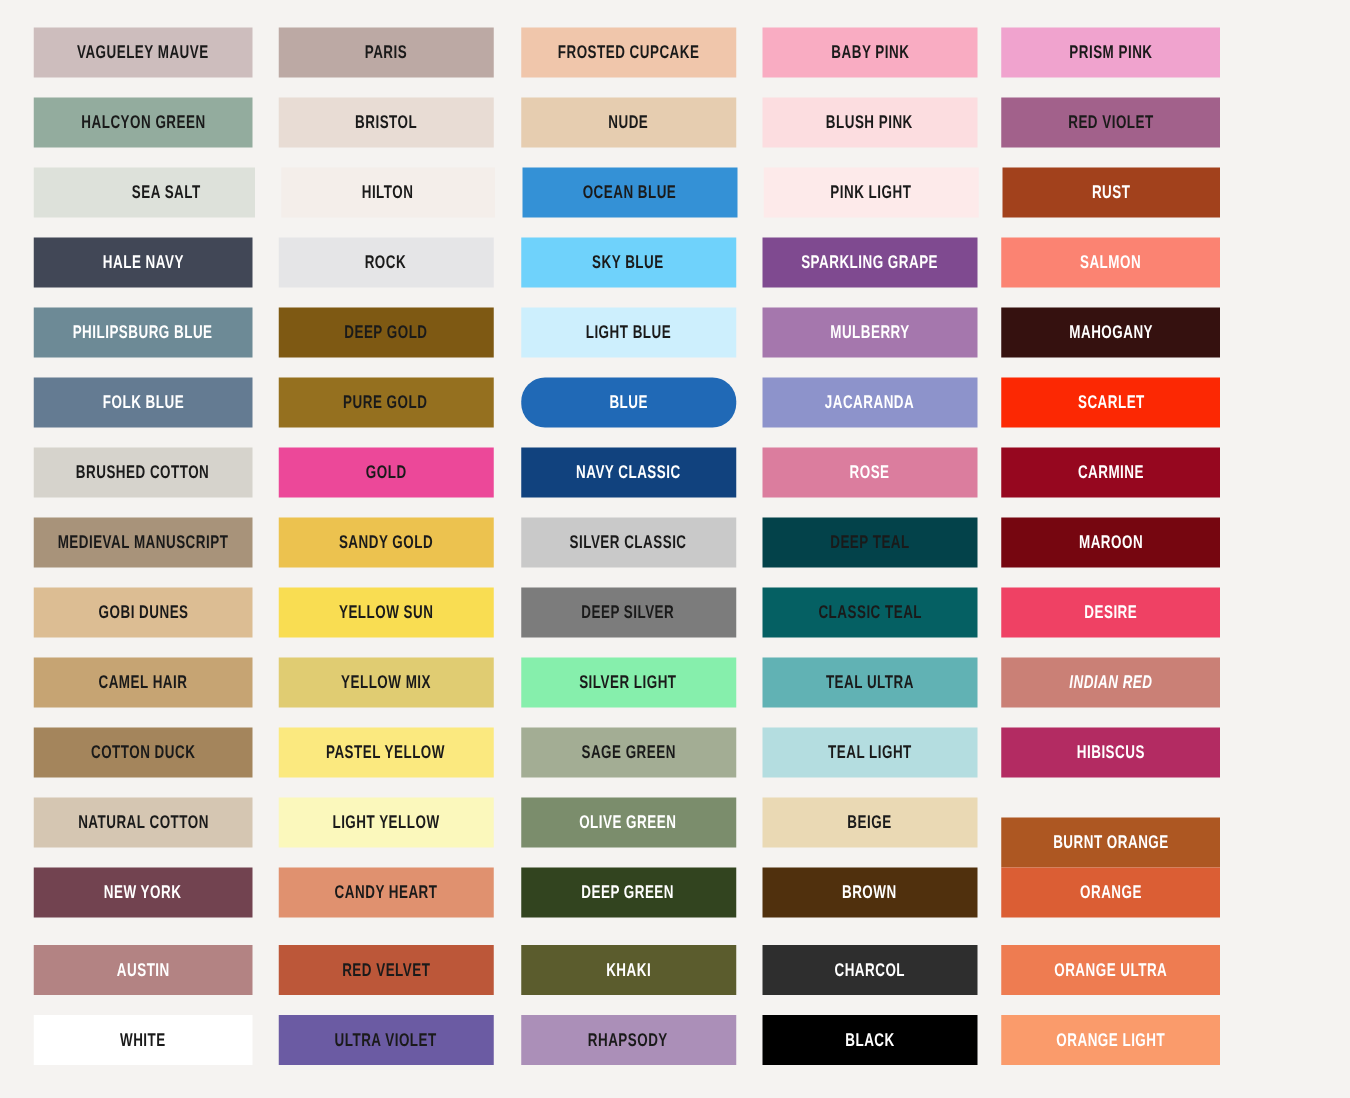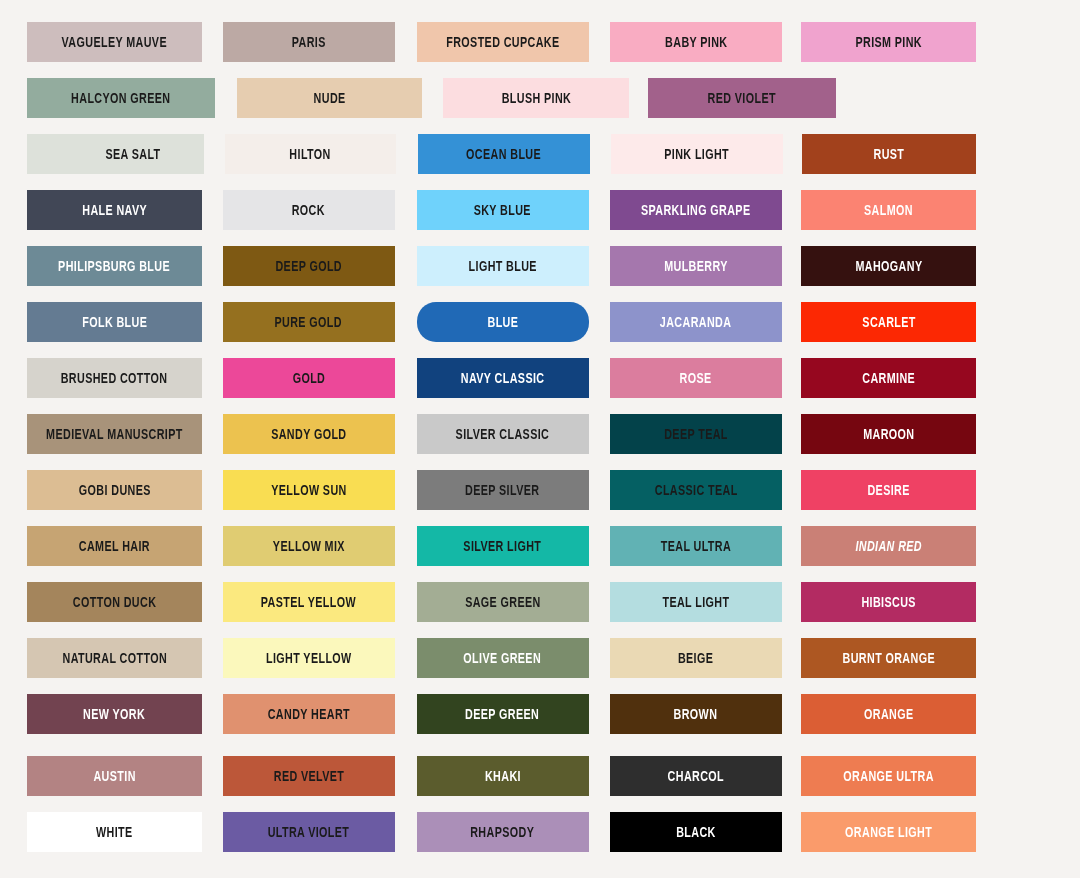--- a/index.html
+++ b/index.html
@@ -92,20 +92,23 @@
           <span class="swatch-label" style="color: rgb(26, 26, 26);">BABY PINK</span>
         </div>
         <div class="swatch-cell col-4" style="background-color: rgb(240, 163, 206);">
           <span class="swatch-label" style="color: rgb(26, 26, 26);">PRISM PINK</span>
         </div>
       </div>
       <div class="swatch-row">
         <div class="swatch-cell col-0" style="background-color: rgb(147, 172, 158);">
           <span class="swatch-label" style="color: rgb(26, 26, 26);">HALCYON GREEN</span>
         </div>
+        <div class="swatch-cell col-1" style="background-color: rgb(232, 220, 212);">
+          <span class="swatch-label" style="color: rgb(26, 26, 26);">BRISTOL</span>
+        </div>
         <div class="swatch-cell col-2" style="background-color: rgb(230, 205, 176);">
           <span class="swatch-label" style="color: rgb(26, 26, 26);">NUDE</span>
         </div>
         <div class="swatch-cell col-3" style="background-color: rgb(252, 221, 224);">
           <span class="swatch-label" style="color: rgb(26, 26, 26);">BLUSH PINK</span>
         </div>
         <div class="swatch-cell col-4" style="background-color: rgb(162, 97, 139);">
           <span class="swatch-label" style="color: rgb(26, 26, 26);">RED VIOLET</span>
         </div>
       </div>
@@ -228,21 +231,21 @@
           <span class="swatch-label" style="color: rgb(255, 255, 255);">DESIRE</span>
         </div>
       </div>
       <div class="swatch-row">
         <div class="swatch-cell col-0" style="background-color: rgb(198, 164, 115);">
           <span class="swatch-label" style="color: rgb(26, 26, 26);">CAMEL HAIR</span>
         </div>
         <div class="swatch-cell col-1" style="background-color: rgb(224, 204, 114);">
           <span class="swatch-label" style="color: rgb(26, 26, 26);">YELLOW MIX</span>
         </div>
-        <div class="swatch-cell col-2" style="background-color: #14b8a6; justify-content: center;">
+        <div class="swatch-cell col-2" style="background-color: #86efac; justify-content: center;">
           <span class="swatch-label" style="color: rgb(26, 26, 26);">SILVER LIGHT</span>
         </div>
         <div class="swatch-cell col-3" style="background-color: rgb(97, 178, 180);">
           <span class="swatch-label" style="color: rgb(26, 26, 26);">TEAL ULTRA</span>
         </div>
         <div class="swatch-cell col-4" style="background-color: rgb(202, 128, 118); font-style: italic;">
           <span class="swatch-label" style="color: rgb(255, 255, 255);">INDIAN RED</span>
         </div>
       </div>
       <div class="swatch-row">
@@ -268,21 +271,21 @@
         </div>
         <div class="swatch-cell col-1" style="background-color: rgb(251, 248, 188);">
           <span class="swatch-label" style="color: rgb(26, 26, 26);">LIGHT YELLOW</span>
         </div>
         <div class="swatch-cell col-2" style="background-color: rgb(123, 141, 108);">
           <span class="swatch-label" style="color: rgb(255, 255, 255);">OLIVE GREEN</span>
         </div>
         <div class="swatch-cell col-3" style="background-color: rgb(234, 217, 180);">
           <span class="swatch-label" style="color: rgb(26, 26, 26);">BEIGE</span>
         </div>
-        <div class="swatch-cell col-4" style="background-color: rgb(173, 87, 34);">
+        <div class="swatch-cell col-4" style="background-color: rgb(173, 87, 34); margin-top: 16px;">
           <span class="swatch-label" style="color: rgb(255, 255, 255);">BURNT ORANGE</span>
         </div>
       </div>
       <div class="swatch-row">
         <div class="swatch-cell col-0" style="background-color: rgb(114, 67, 80);">
           <span class="swatch-label" style="color: rgb(255, 255, 255);">NEW YORK</span>
         </div>
         <div class="swatch-cell col-1" style="background-color: rgb(224, 145, 111);">
           <span class="swatch-label" style="color: rgb(26, 26, 26);">CANDY HEART</span>
         </div>

